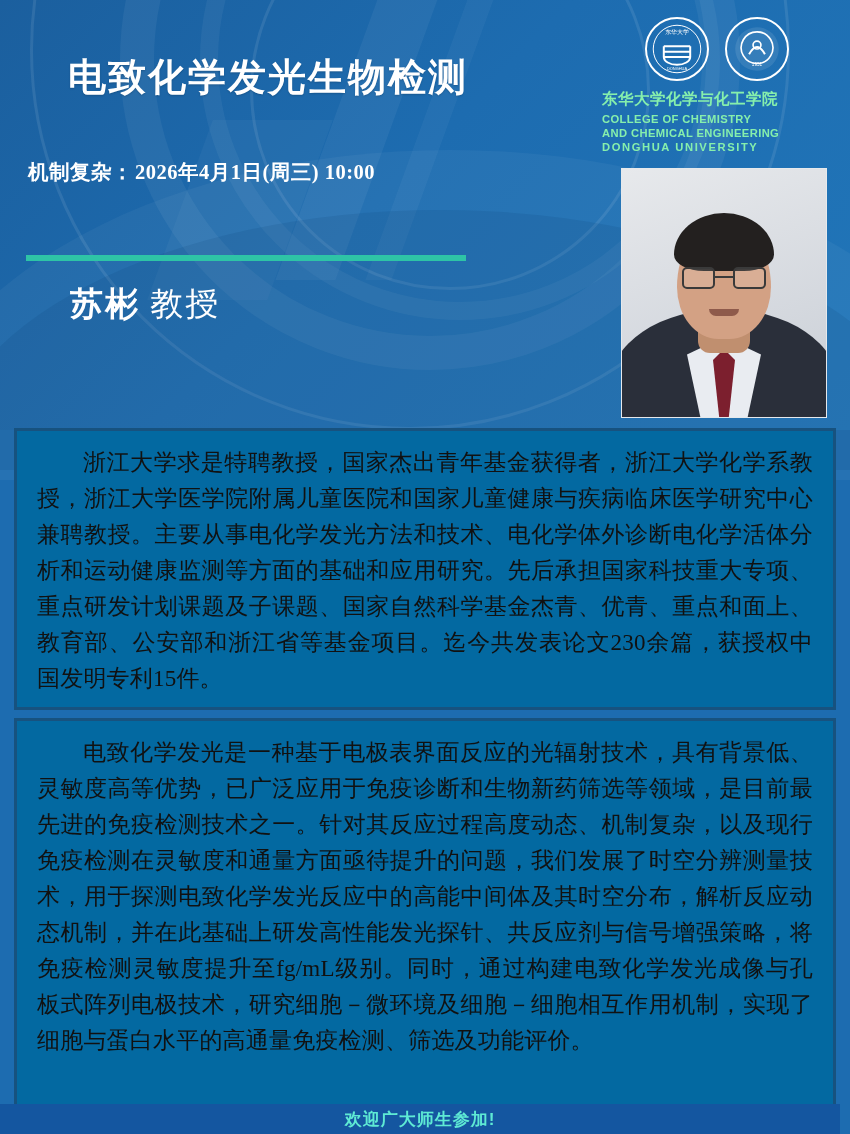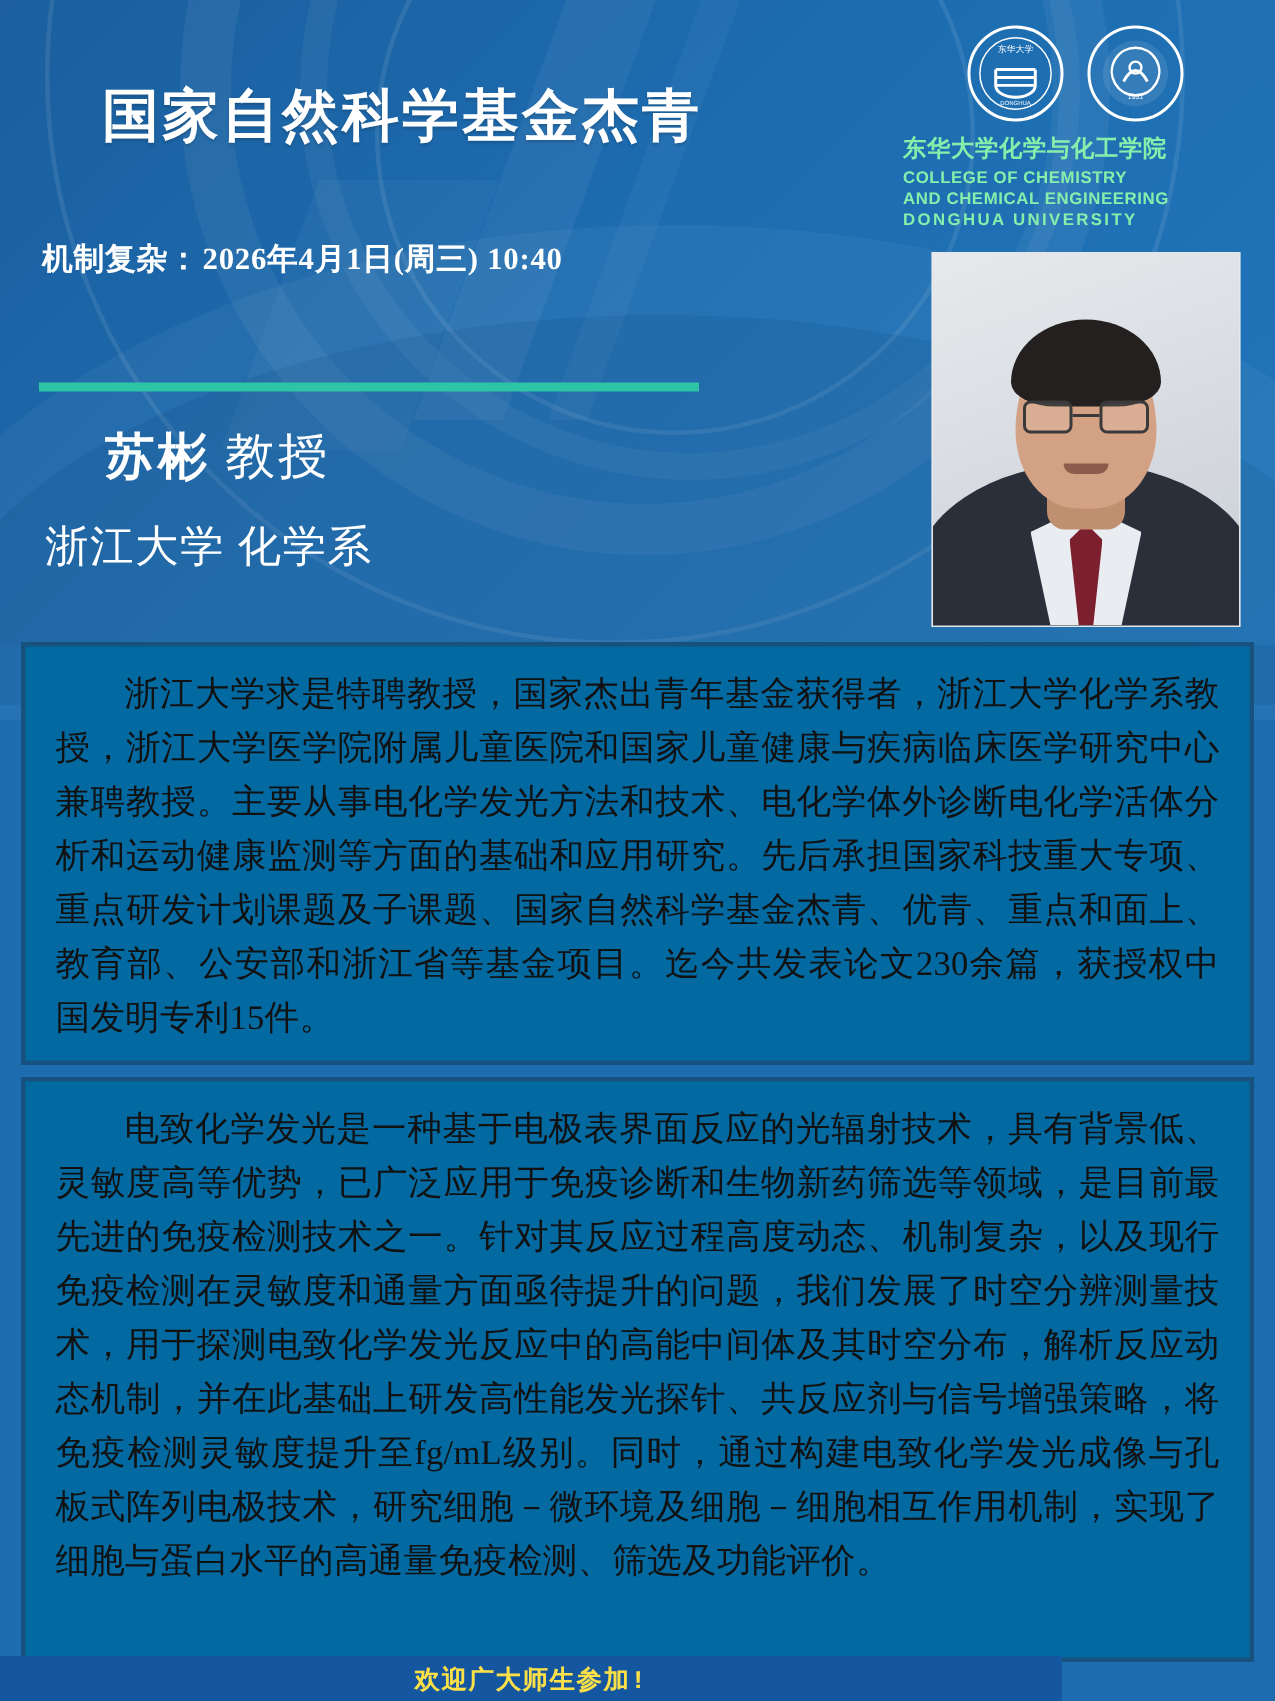--- a/index.html
+++ b/index.html
@@ -217,24 +217,24 @@
     text-align: justify;
     text-indent: 2em;
     letter-spacing: 0.2px;
   }
   .panel-bio { top: 428px; height: 282px; }
   .panel-abs { top: 718px; height: 390px; }
 
   .footer {
     position: absolute;
     left: 0; bottom: 0;
-    width: 708px; height: 30px;
+    width: 840px; height: 30px;
     background: #1456a0;
-    color: #fde047;
-    font-family: Liberation Mono, monospace;
+    color: #5eead4;
+    font-family: Liberation Sans, sans-serif;
     font-weight: bold;
     font-size: 17px;
     display: flex;
     align-items: center;
     justify-content: center;
     letter-spacing: 1px;
   }
 </style>
 </head>
 <body>
@@ -274,33 +274,32 @@
       </svg>
     </div>
     <div class="logo-text-cn">东华大学化学与化工学院</div>
     <div class="logo-text-en">
       <div>COLLEGE OF CHEMISTRY</div>
       <div>AND CHEMICAL ENGINEERING</div>
       <div class="last">DONGHUA UNIVERSITY</div>
     </div>
   </div>
 
-  <div class="main-title">国家自然科学基金杰青</div>
+  <div class="main-title">电致化学发光生物检测</div>
 
   <div class="meta meta-time">
-    <span class="label">机制复杂：</span><span>2026年4月1日(周三) 10:40</span>
+    <span class="label">机制复杂：</span><span>2026年4月1日(周三) 10:00</span>
   </div>
 
   <div class="rule"></div>
 
   <div class="speaker">
     <span class="name">苏彬</span>
     <span>教授</span>
   </div>
-  <div class="affil">浙江大学 化学系</div>
 
   <div class="portrait">
     <div class="p-bg"></div>
     <div class="p-suit"></div>
     <div class="p-shirt"></div>
     <div class="p-tie"></div>
     <div class="p-neck"></div>
     <div class="p-head"></div>
     <div class="p-hair"></div>
     <div class="p-glasses">

